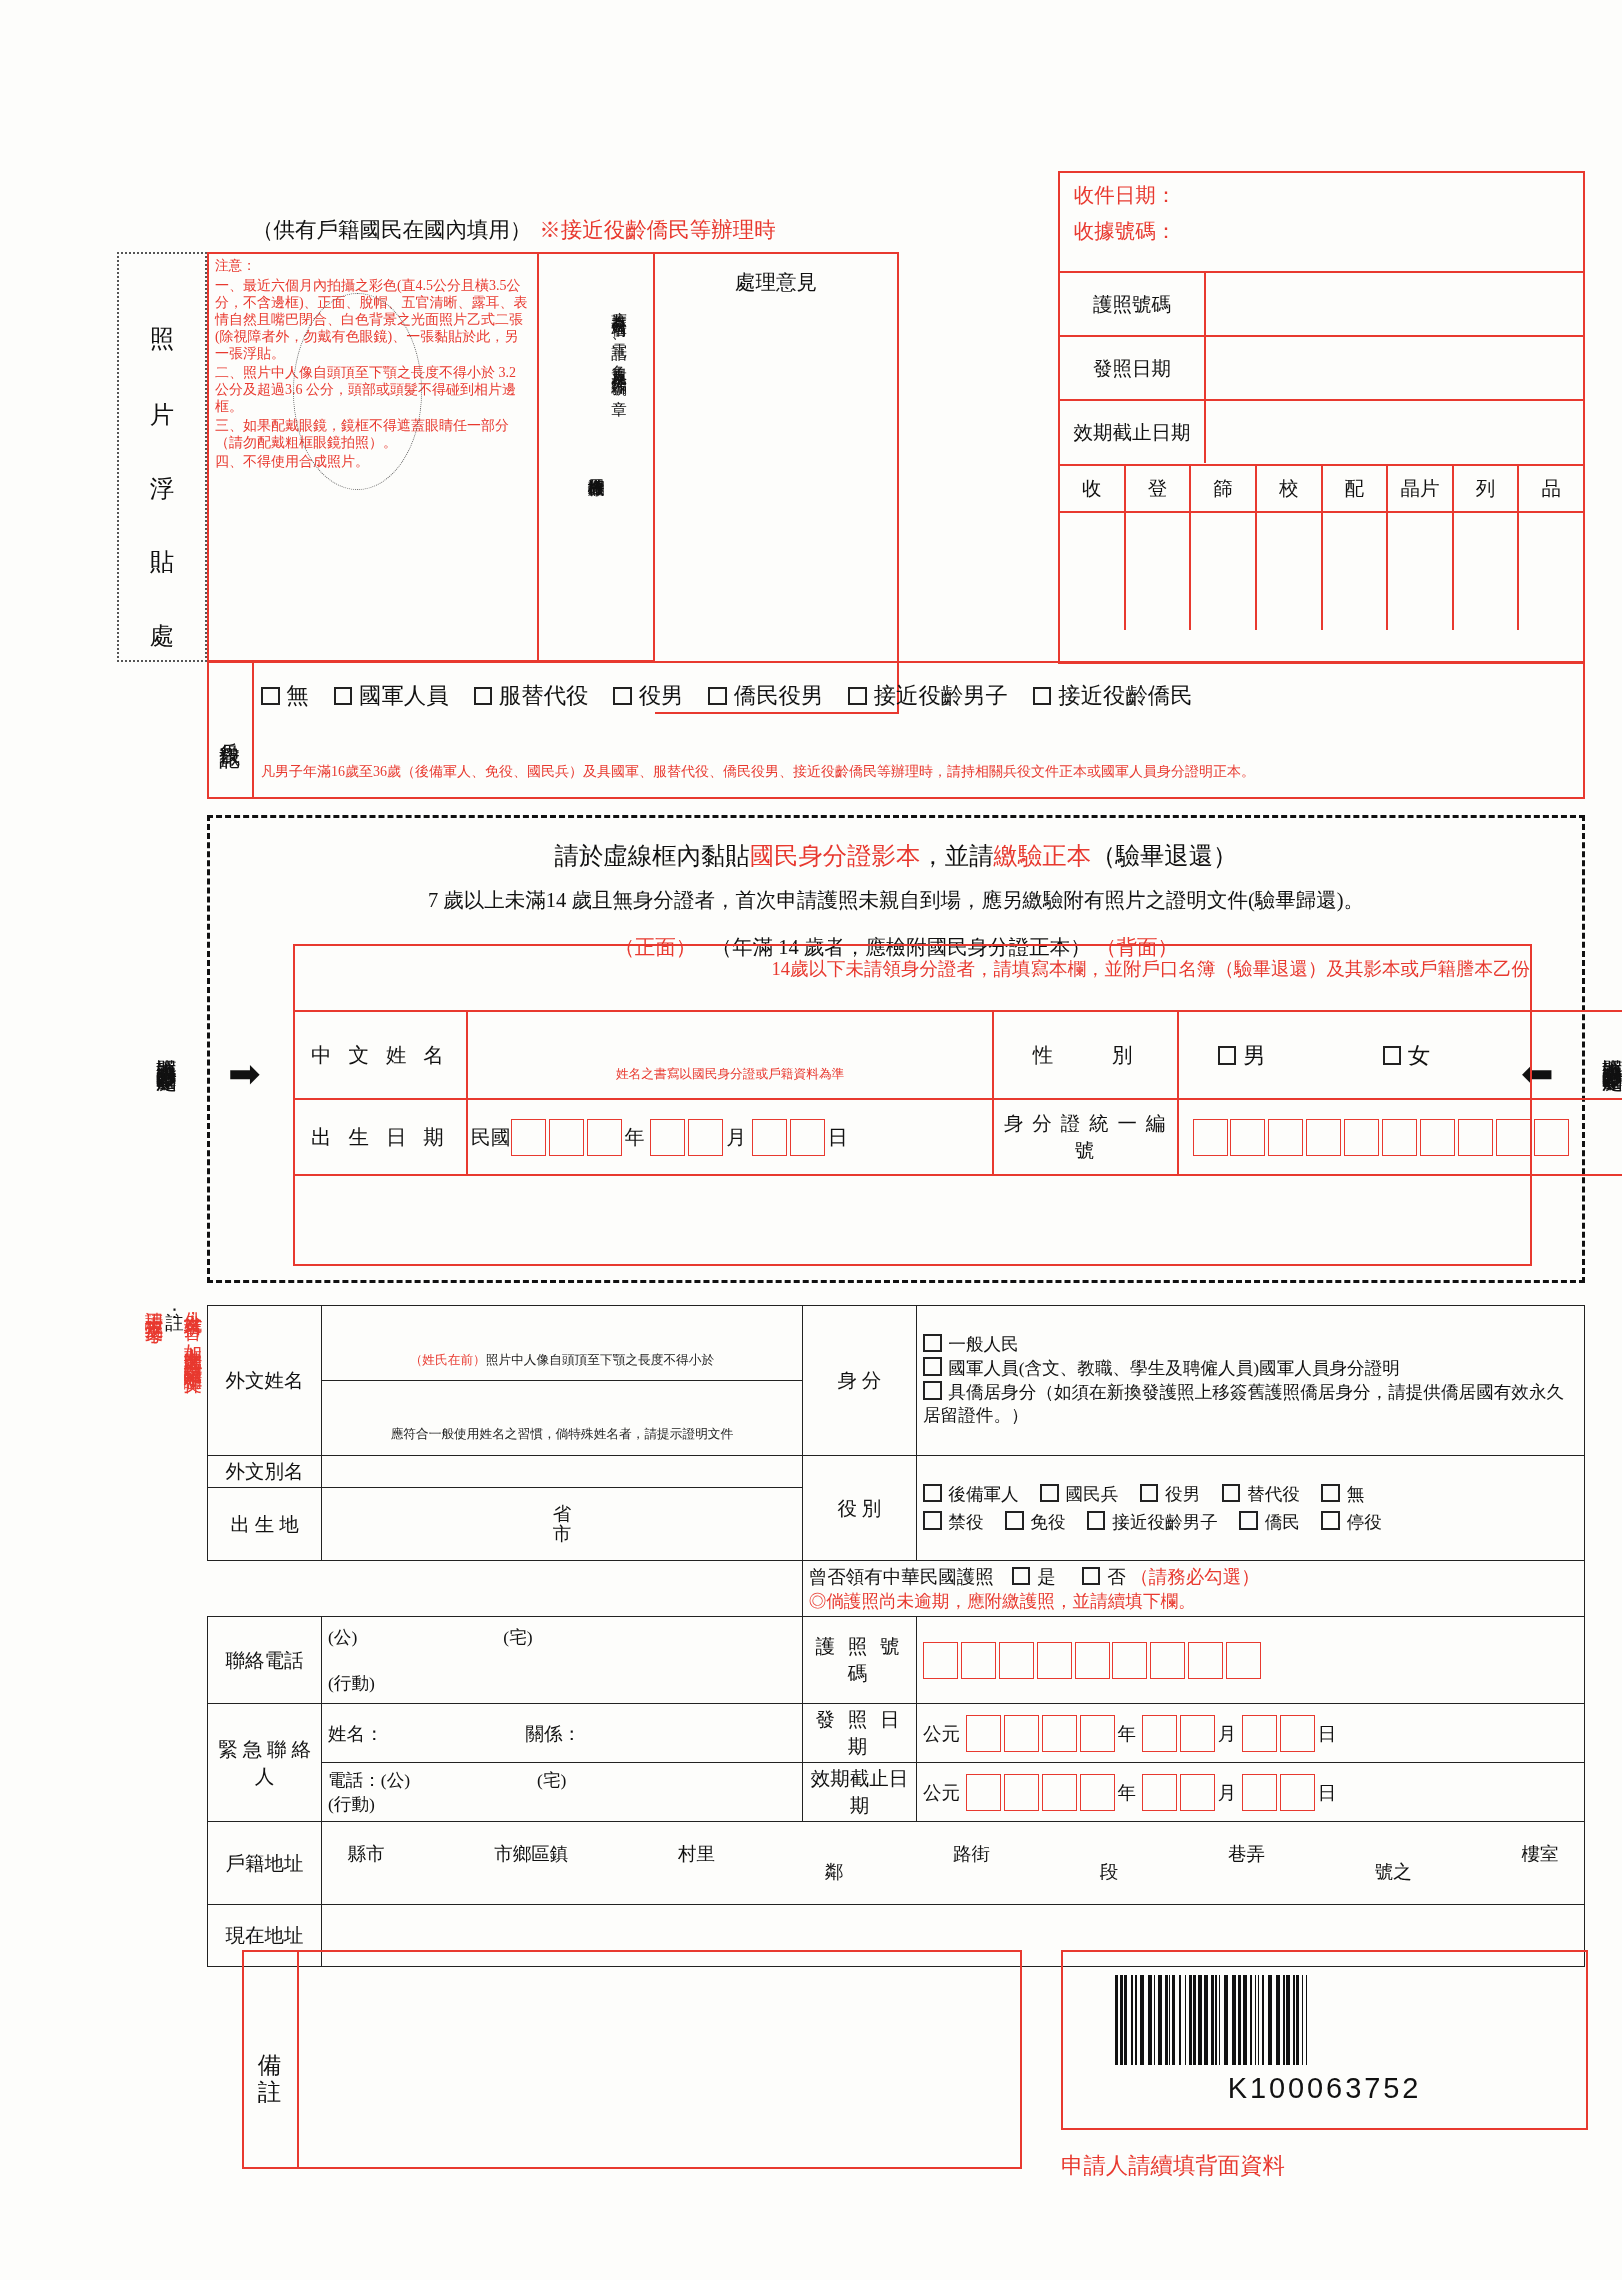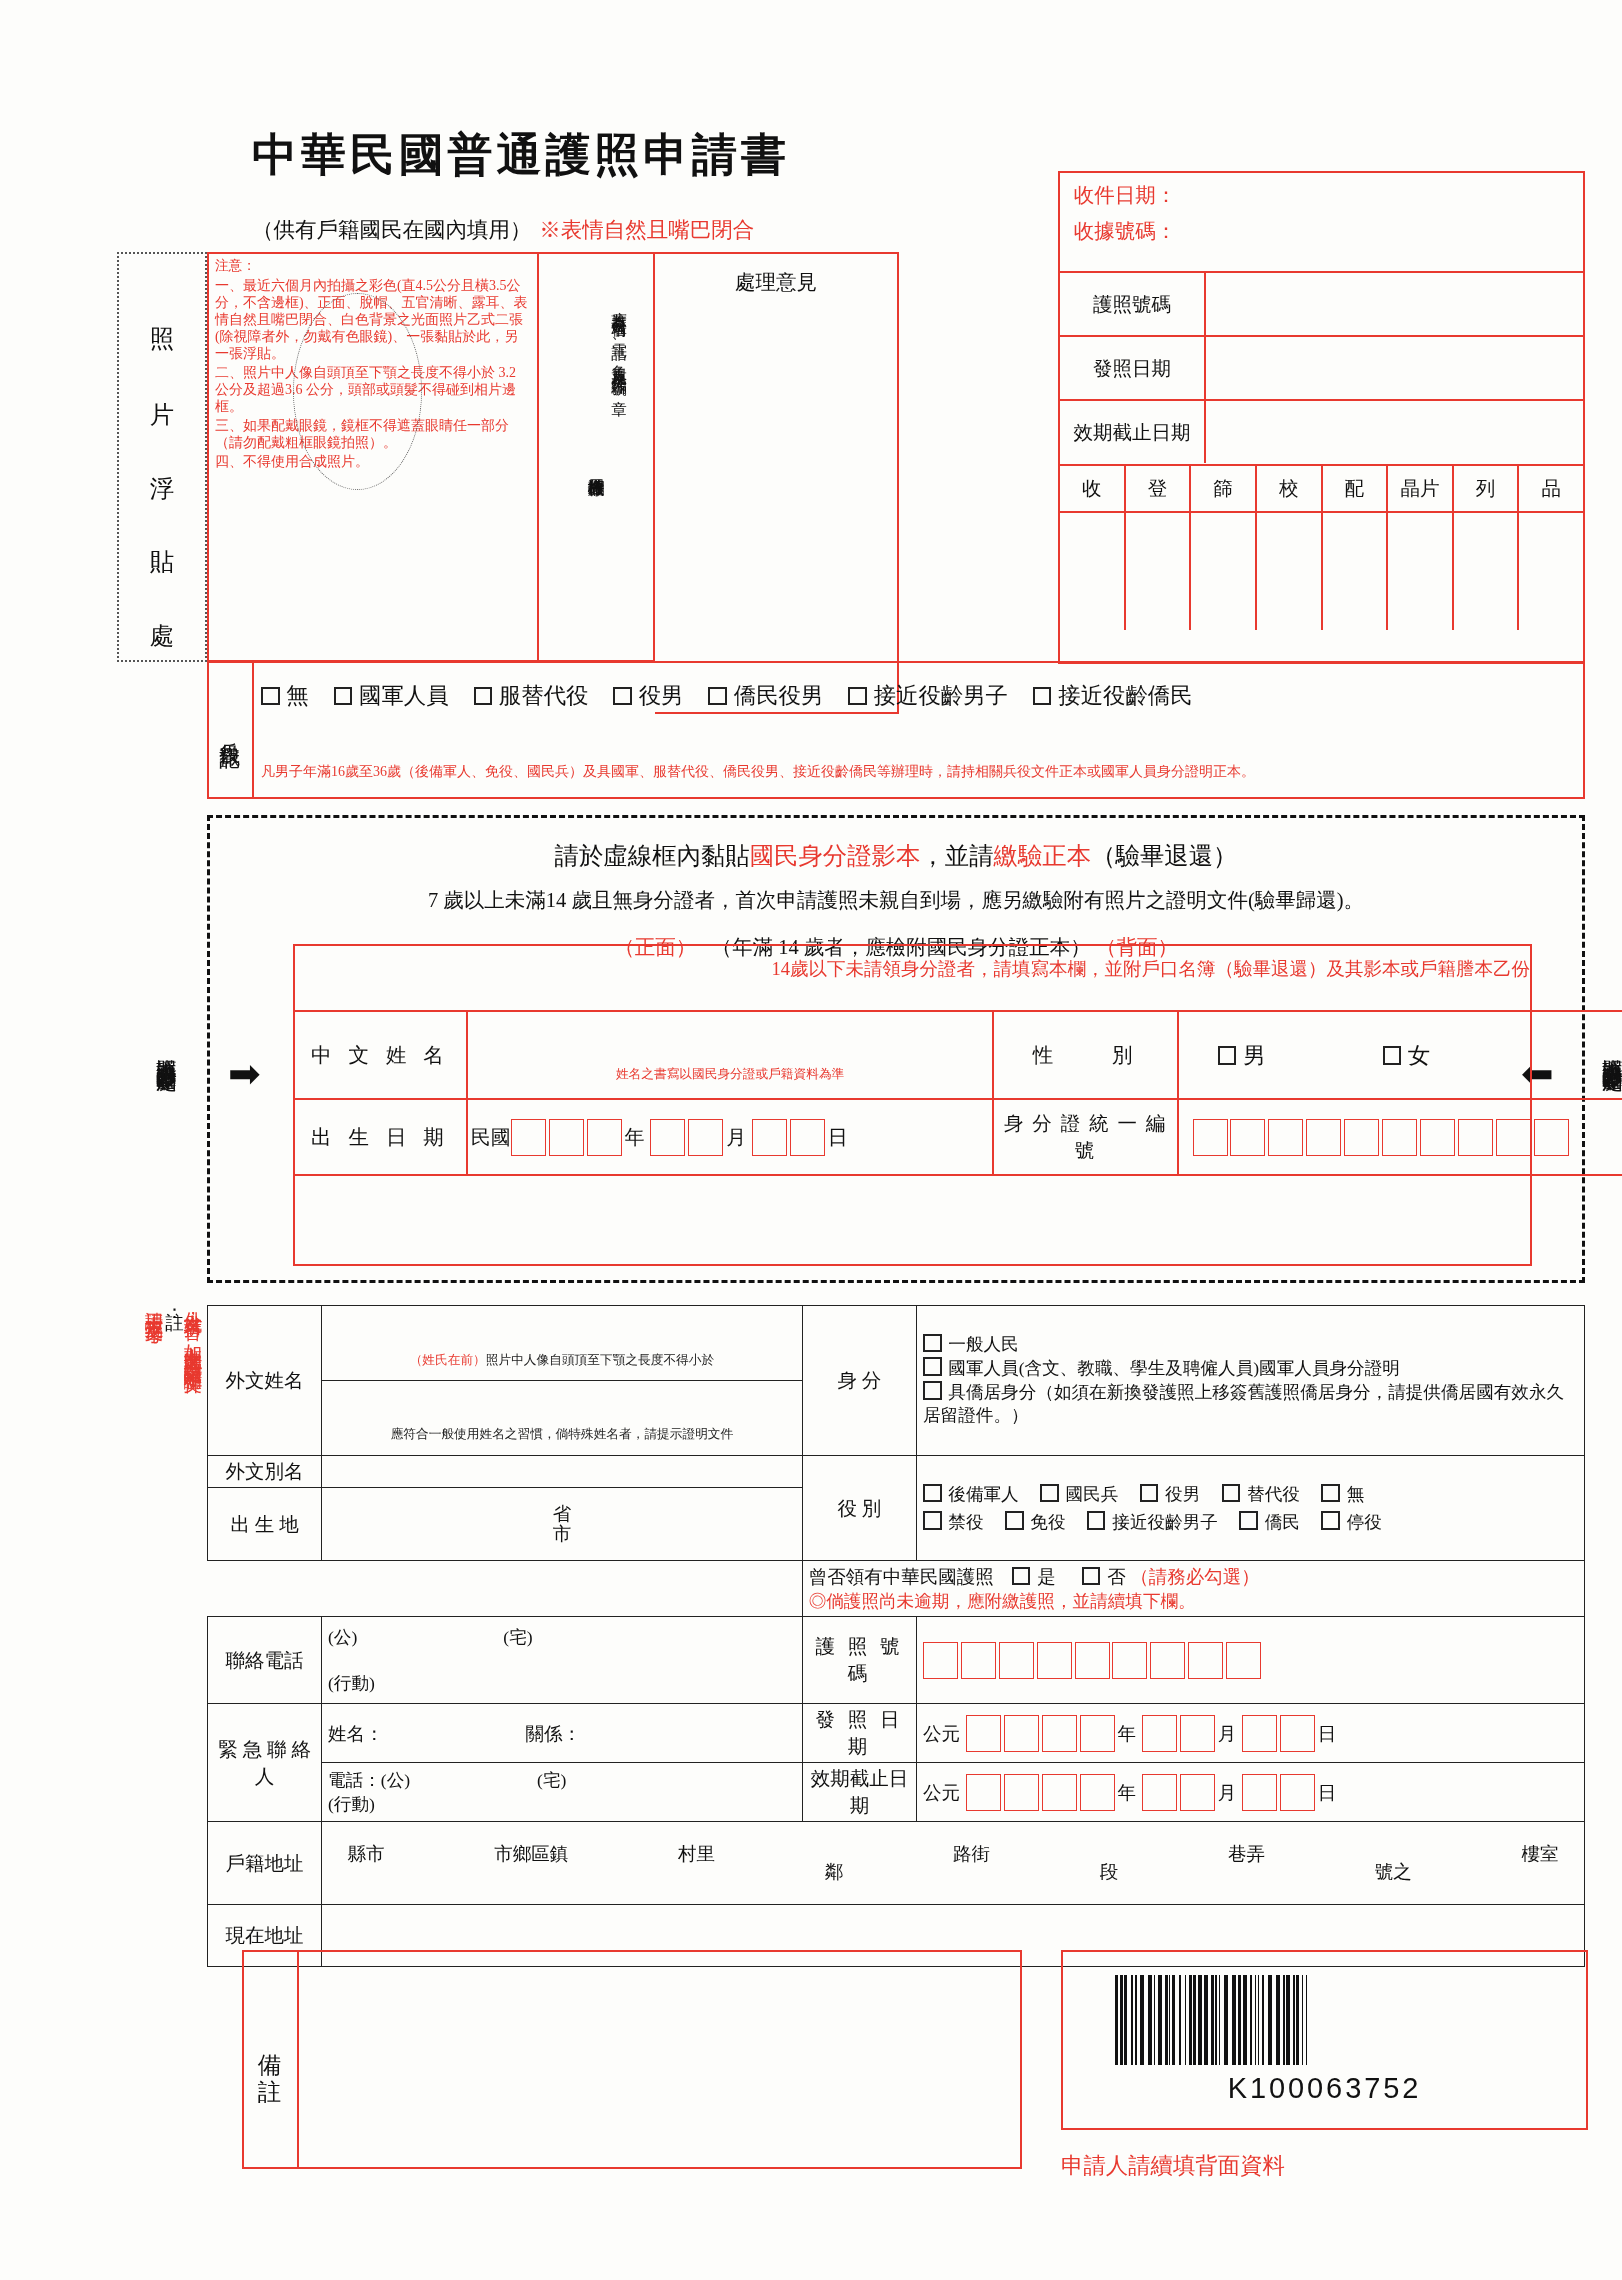--- a/index.html
+++ b/index.html
@@ -189,23 +189,22 @@
   #bcfoot{
     position:absolute;left:1061px;top:2150px;width:527px;text-align:left;
     color:#e8392f;font-size:22.4px;
   }
 </style>
 </head>
 <body>
 
 <div class="page">
 
-  <div id="title">中華民國普通護照申請書</div>
   <div id="subtitle">
-    <span>（供有戶籍國民在國內填用）</span><span class="red">※表情自然且嘴巴閉合</span>
+    <span>（供有戶籍國民在國內填用）</span><span class="red">※接近役齡僑民等辦理時</span>
   </div>
 
   <div id="photo-box">
     <span>照</span>
     <span>片</span>
     <span>浮</span>
     <span>貼</span>
     <span>處</span>
   </div>
 

